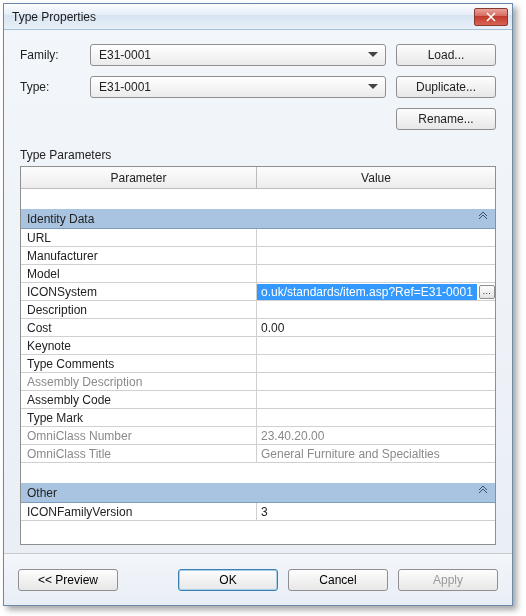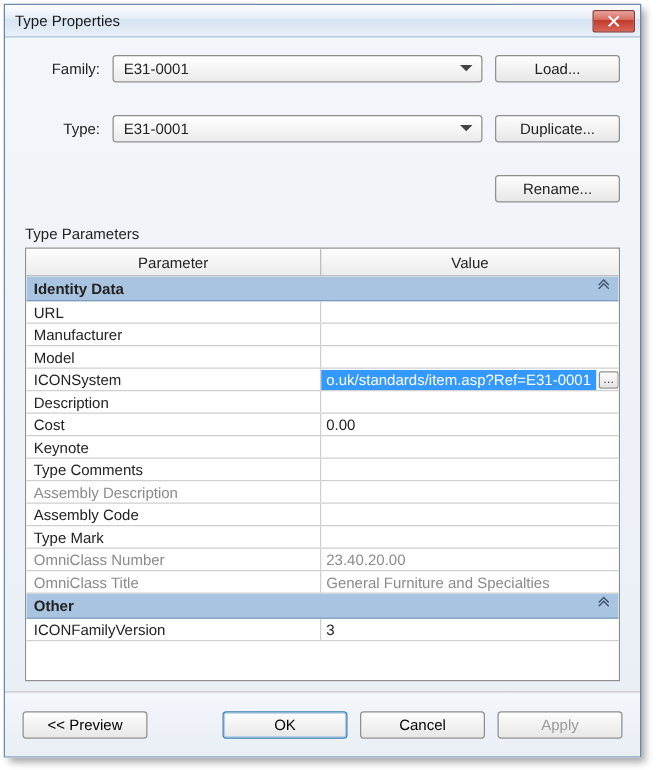--- a/index.html
+++ b/index.html
@@ -50,23 +50,22 @@
   .body {
     padding: 14px 16px 8px 16px;
     flex: 1;
     display: flex;
     flex-direction: column;
     color: #222;
   }
   .row {
     display: flex;
     align-items: center;
-    margin-bottom: 26px;
+    margin-bottom: 10px;
     gap: 10px;
-    text-align: right;
   }
   .row label { width: 60px; }
   .combo {
     flex: 1;
     height: 22px;
     background: linear-gradient(to bottom,#fff,#ebebeb);
     border: 1px solid #8f8f8f;
     border-radius: 3px;
     display: flex;
     align-items: center;
@@ -126,23 +125,24 @@
     overflow: hidden;
     background: #fff;
   }
   .group-header {
     height: 20px;
     background: #a9c4e0;
     border-bottom: 1px solid #7e9dbd;
     display: flex;
     align-items: center;
     padding: 0 6px;
-    font-weight: bold;
+    font-weight: normal;
     color: #222;
     justify-content: space-between;
+    margin-top: 20px;
   }
   .chevron-up svg{ width:12px; height:12px; }
   .param-row {
     height: 18px;
     display: flex;
     border-bottom: 1px solid #d0d0d0;
   }
   .param-row .pname {
     flex: 0 0 236px;
     border-right: 1px solid #d0d0d0;

